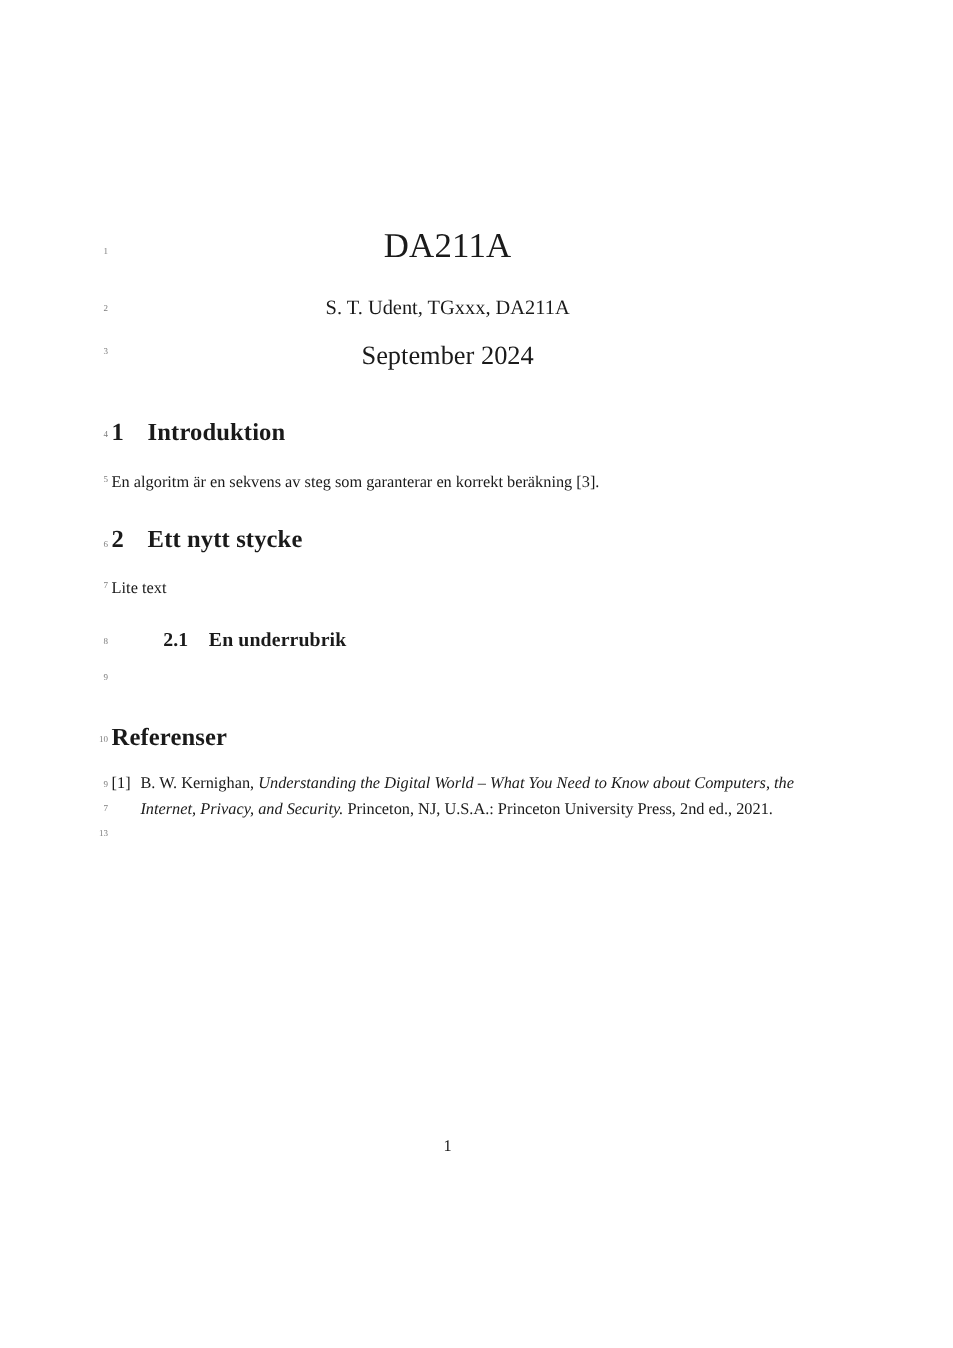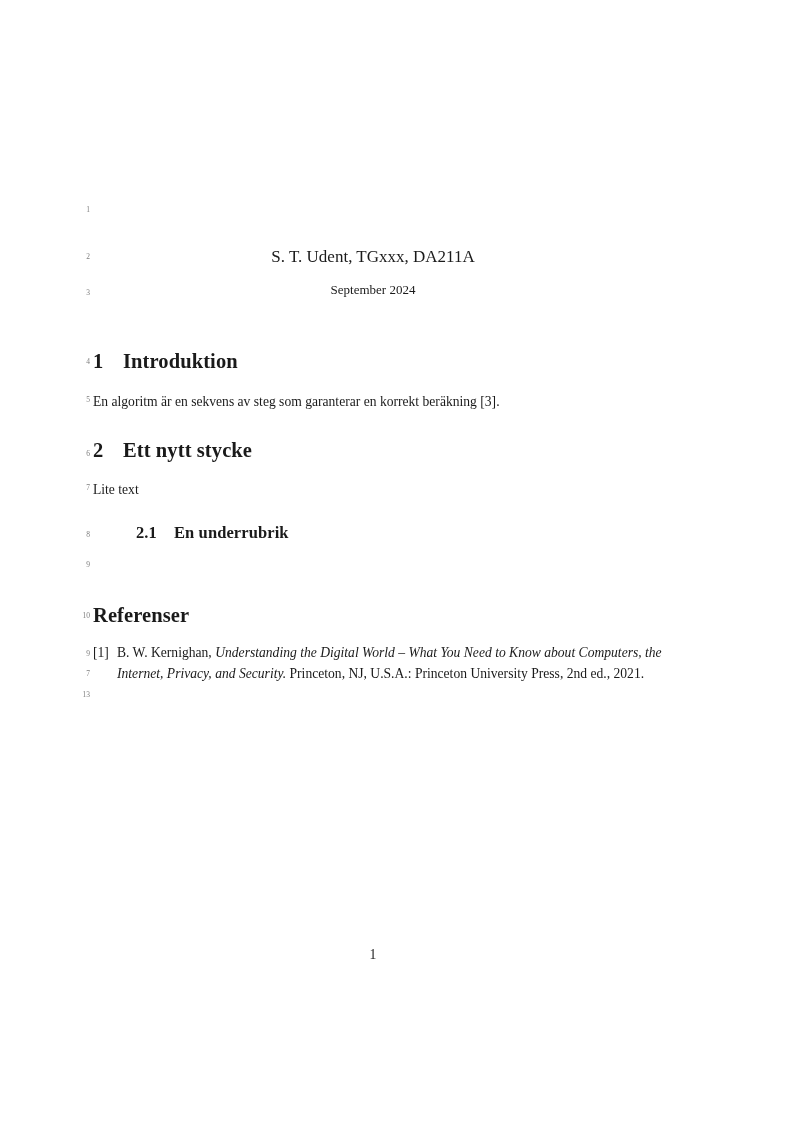--- a/index.html
+++ b/index.html
@@ -48,21 +48,21 @@
     text-align: center;
     font-size: 17px;
     line-height: 1.15;
     font-weight: normal;
   }
   .date {
     position: absolute;
     left: 93px;
     width: 560px;
     text-align: center;
-    font-size: 13px;
+    font-size: 22px;
     line-height: 1.15;
     font-weight: normal;
   }
 
   
   .h1 {
     position: absolute;
     left: 93px;
     width: 560px;
     font-size: 20.5px;
@@ -141,20 +141,21 @@
   <div class="lineno" style="top:396px">5</div>
   <div class="lineno" style="top:450px">6</div>
   <div class="lineno" style="top:484px">7</div>
   <div class="lineno" style="top:531px">8</div>
   <div class="lineno" style="top:561px">9</div>
   <div class="lineno" style="top:612px">10</div>
   <div class="lineno" style="top:650px">9</div>
   <div class="lineno" style="top:670px">7</div>
   <div class="lineno" style="top:691px">13</div>
 
+  <div class="title" style="top:190px">DA211A</div>
   <div class="author" style="top:247px">S. T. Udent, TGxxx, DA211A</div>
   <div class="date" style="top:283px">September 2024</div>
 
   <div class="h1" style="top:350px">
     <span class="num">1</span><span>Introduktion</span>
   </div>
   <div class="para" style="top:393px">En algoritm är en sekvens av steg som garanterar en korrekt beräkning [3].</div>
 
   <div class="h1" style="top:439px">
     <span class="num">2</span><span>Ett nytt stycke</span>

